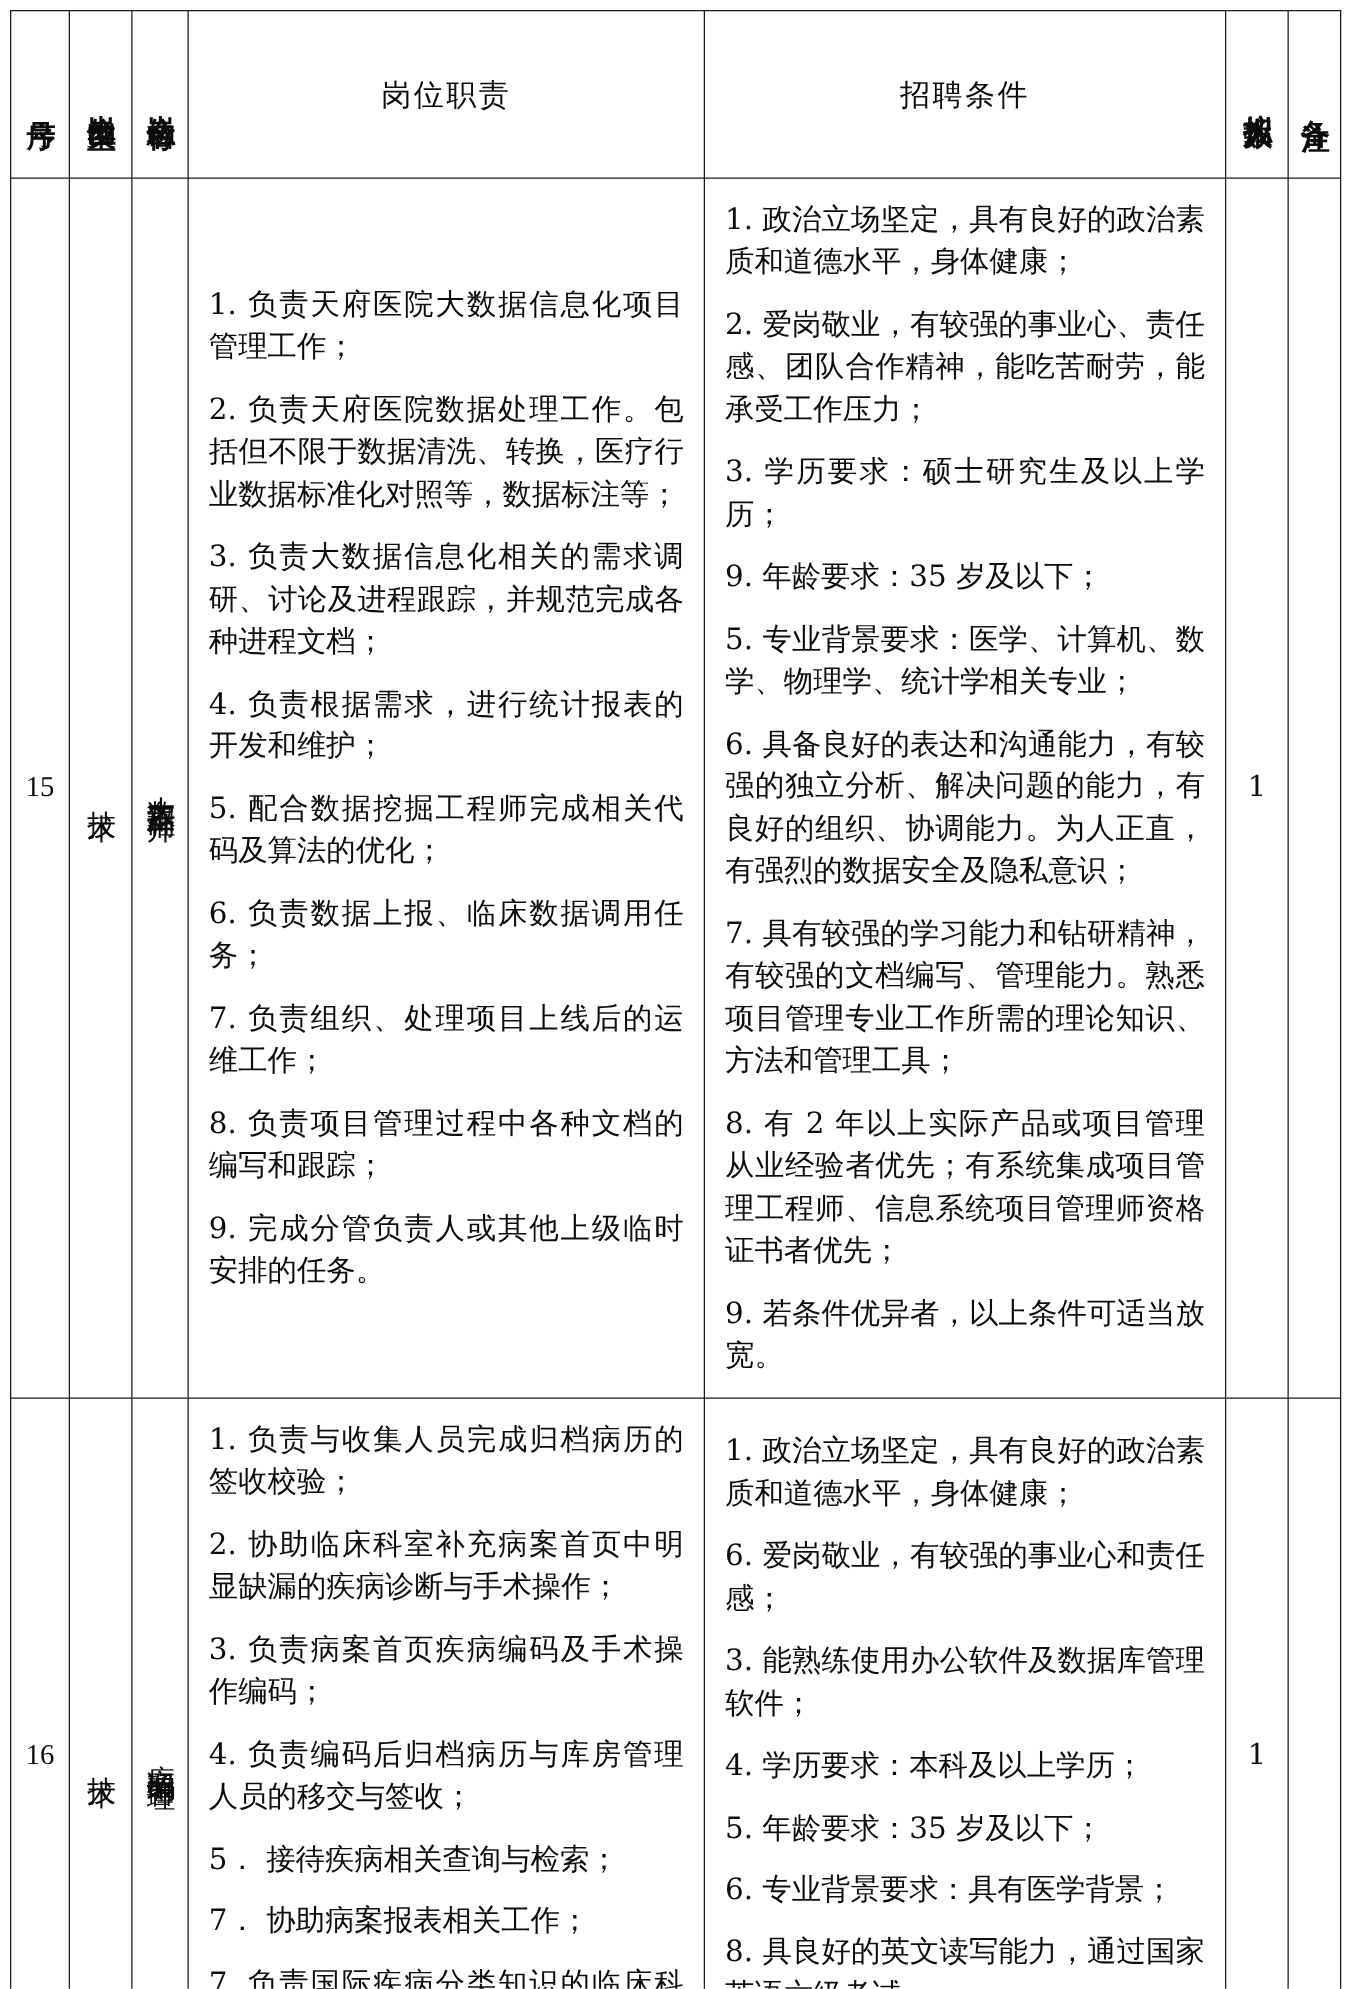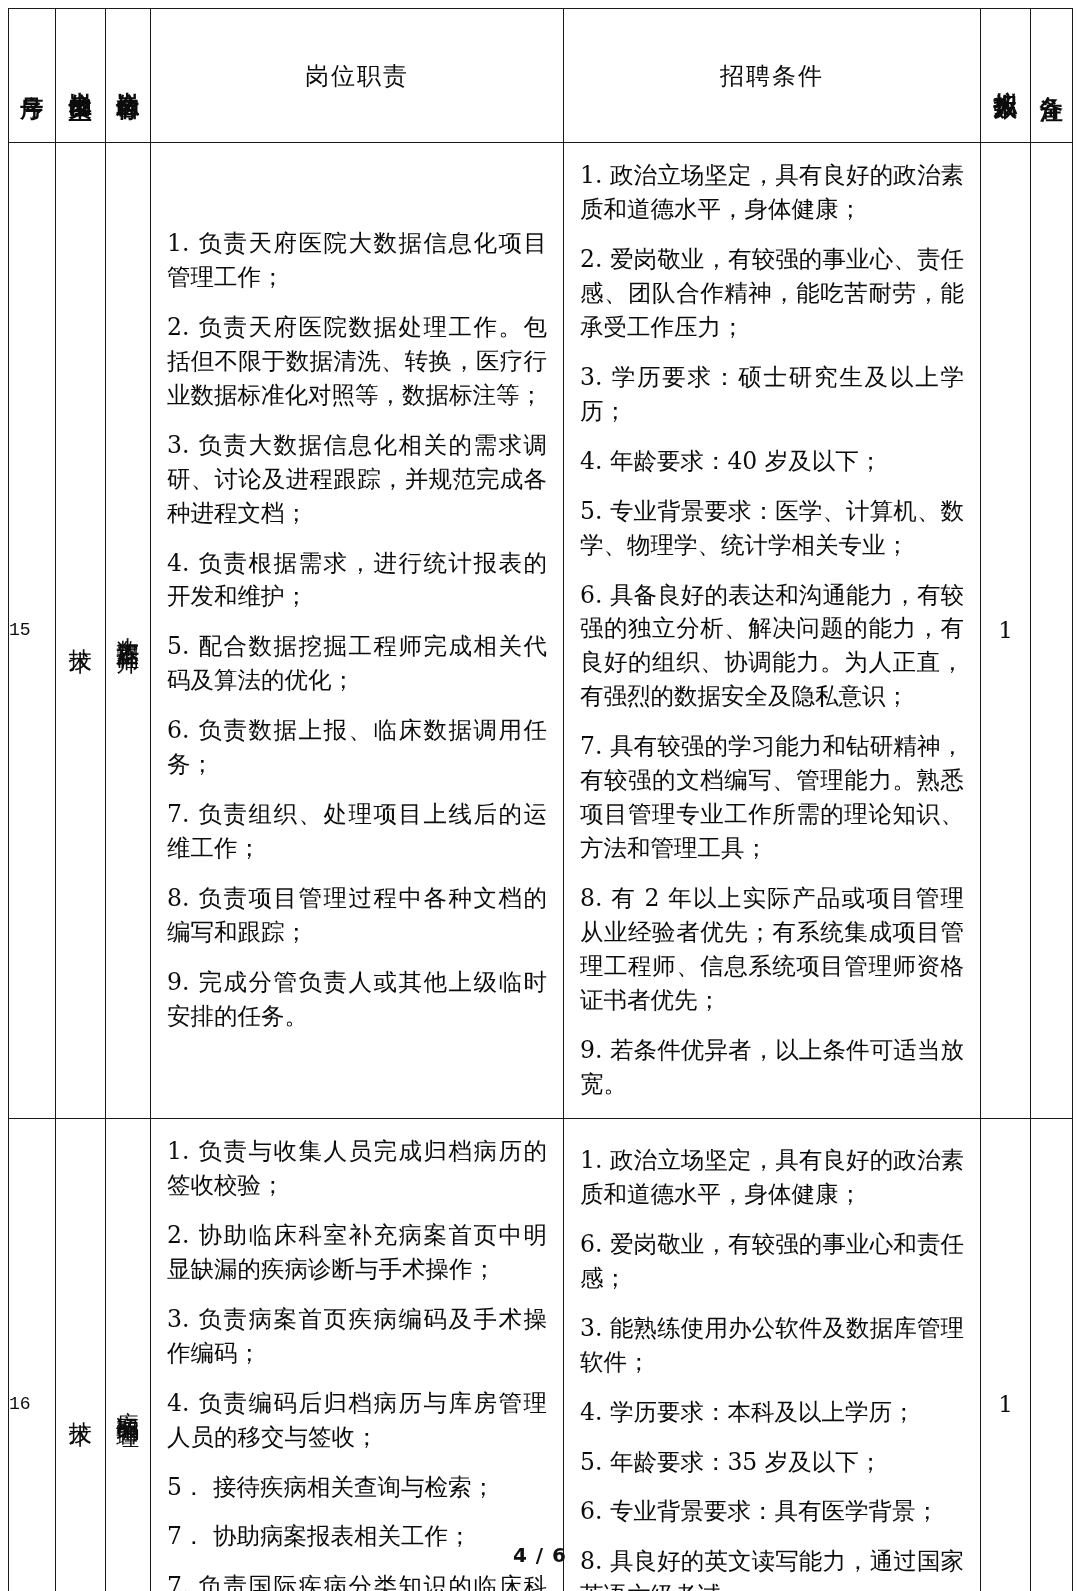--- a/index.html
+++ b/index.html
@@ -67,22 +67,23 @@
   }
   .hdr-wide {
     text-align: center;
     font-size: 24px;
     font-weight: bold;
     letter-spacing: 2px;
   }
 
   
   .cell-seq {
-    font-size: 18px;
-    font-family: Liberation Mono, monospace;
+    text-align: center;
+    font-size: 23px;
+    font-family: Liberation Serif, serif;
   }
   .cell-center-vert {
     text-align: center;
   }
   .cell-center-vert .vtext {
     font-weight: normal;
     font-size: 23px;
     letter-spacing: 3px;
   }
   .cell-count {
@@ -174,21 +175,21 @@
             <p>5. 配合数据挖掘工程师完成相关代码及算法的优化；</p>
             <p>6. 负责数据上报、临床数据调用任务；</p>
             <p>7. 负责组织、处理项目上线后的运维工作；</p>
             <p>8. 负责项目管理过程中各种文档的编写和跟踪；</p>
             <p>9. 完成分管负责人或其他上级临时安排的任务。</p>
           </td>
         <td class="paras">
             <p>1. 政治立场坚定，具有良好的政治素质和道德水平，身体健康；</p>
             <p>2. 爱岗敬业，有较强的事业心、责任感、团队合作精神，能吃苦耐劳，能承受工作压力；</p>
             <p>3. 学历要求：硕士研究生及以上学历；</p>
-            <p>4. 年龄要求：40 岁及以下；</p>
+            <p>9. 年龄要求：35 岁及以下；</p>
             <p>5. 专业背景要求：医学、计算机、数学、物理学、统计学相关专业；</p>
             <p>6. 具备良好的表达和沟通能力，有较强的独立分析、解决问题的能力，有良好的组织、协调能力。为人正直，有强烈的数据安全及隐私意识；</p>
             <p>7. 具有较强的学习能力和钻研精神，有较强的文档编写、管理能力。熟悉项目管理专业工作所需的理论知识、方法和管理工具；</p>
             <p>8. 有 2 年以上实际产品或项目管理从业经验者优先；有系统集成项目管理工程师、信息系统项目管理师资格证书者优先；</p>
             <p>9. 若条件优异者，以上条件可适当放宽。</p>
           </td>
         <td class="cell-count">1</td>
         <td class="cell-remark"></td>
       </tr>
 
@@ -219,15 +220,14 @@
             <p>8. 具良好的英文读写能力，通过国家英语六级考试；</p>
             <p>8. 吃苦耐劳，具良好的沟通协调。</p>
           </td>
         <td class="cell-count">1</td>
         <td class="cell-remark"></td>
       </tr>
 
     </tbody>
   </table>
 
-  <div class="footer">4 / 6</div>
 
 </div>
 
 </body></html>

